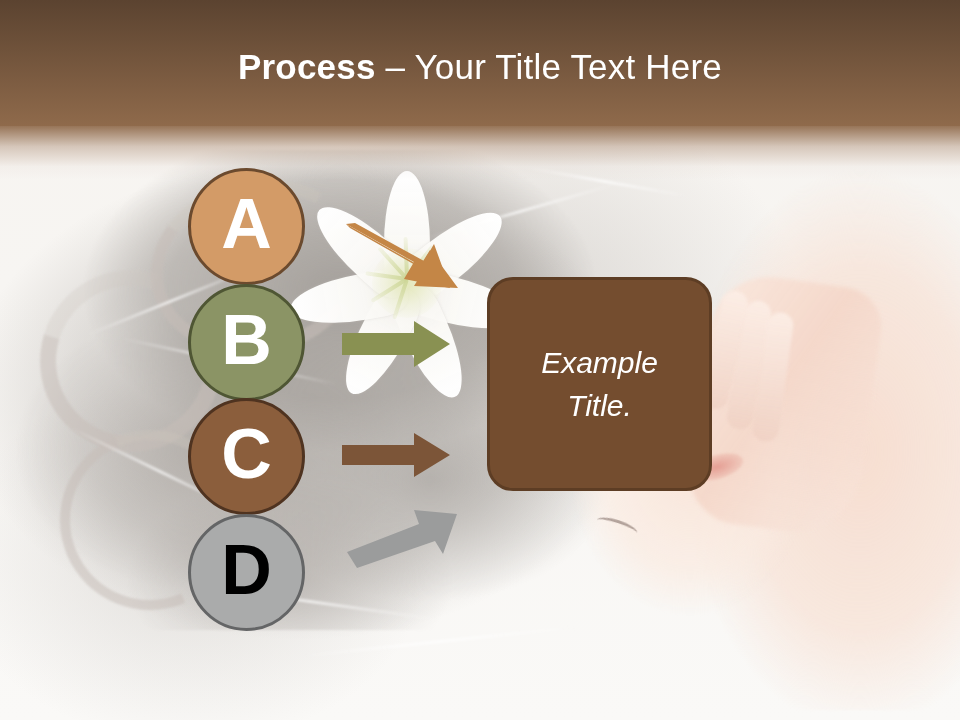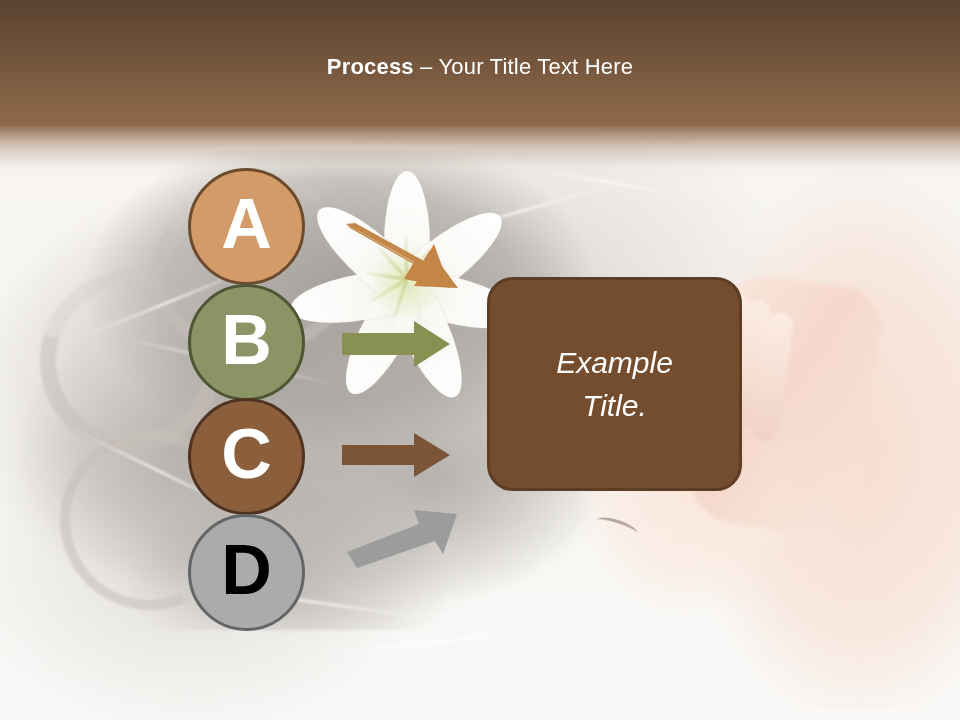--- a/index.html
+++ b/index.html
@@ -159,21 +159,21 @@
   }
   .title-fade {
     position: absolute;
     left: 0; top: 126px;
     width: 960px; height: 54px;
     background: linear-gradient(180deg, rgba(143,106,75,0.92) 0%, rgba(186,160,140,0.55) 38%, rgba(227,216,208,0.2) 75%, rgba(244,240,236,0) 100%);
     z-index: 4;
   }
   .title-text {
     color: #ffffff;
-    font-size: 22px;
+    font-size: 35px;
     letter-spacing: 0.2px;
     white-space: nowrap;
     margin-top: 8px;
   }
   .title-strong { font-weight: bold; }
   .title-rest { font-weight: normal; }
 
   
   .steps { position: absolute; left: 0; top: 0; z-index: 10; }
   .step-circle {
@@ -296,20 +296,20 @@
     </svg>
 
     <div class="step-circle" id="circle-d" style="left: 188px; top: 514px; background: rgb(170, 171, 171); border: 3px solid rgb(100, 101, 102); color: rgb(0, 0, 0);">
       <span class="step-letter">D</span>
     </div>
     <svg class="arrow" id="arrow-d" width="120" height="70" style="left:345px; top:500px;" viewBox="0 0 120 70">
       <path id="arrow-d-p" d="M2 52 L74 24 L69 10 L112 14 L98 54 L90 41 L12 68 Z" fill="#9b9c9c" stroke="none"></path>
     </svg>
   </div>
 
-  <div class="result-box" style="left: 487px; top: 277px; width: 255px; height: 214px; background: rgb(116, 77, 47); border: 3px solid rgb(93, 61, 36);">
+  <div class="result-box" style="left: 487px; top: 277px; width: 225px; height: 214px; background: rgb(116, 77, 47); border: 3px solid rgb(93, 61, 36);">
     <div class="result-text" style="color: rgb(255, 255, 255);">
       <span>Example</span><br>
       <span>Title.</span>
     </div>
   </div>
 
 </div>
 
 </body></html>

